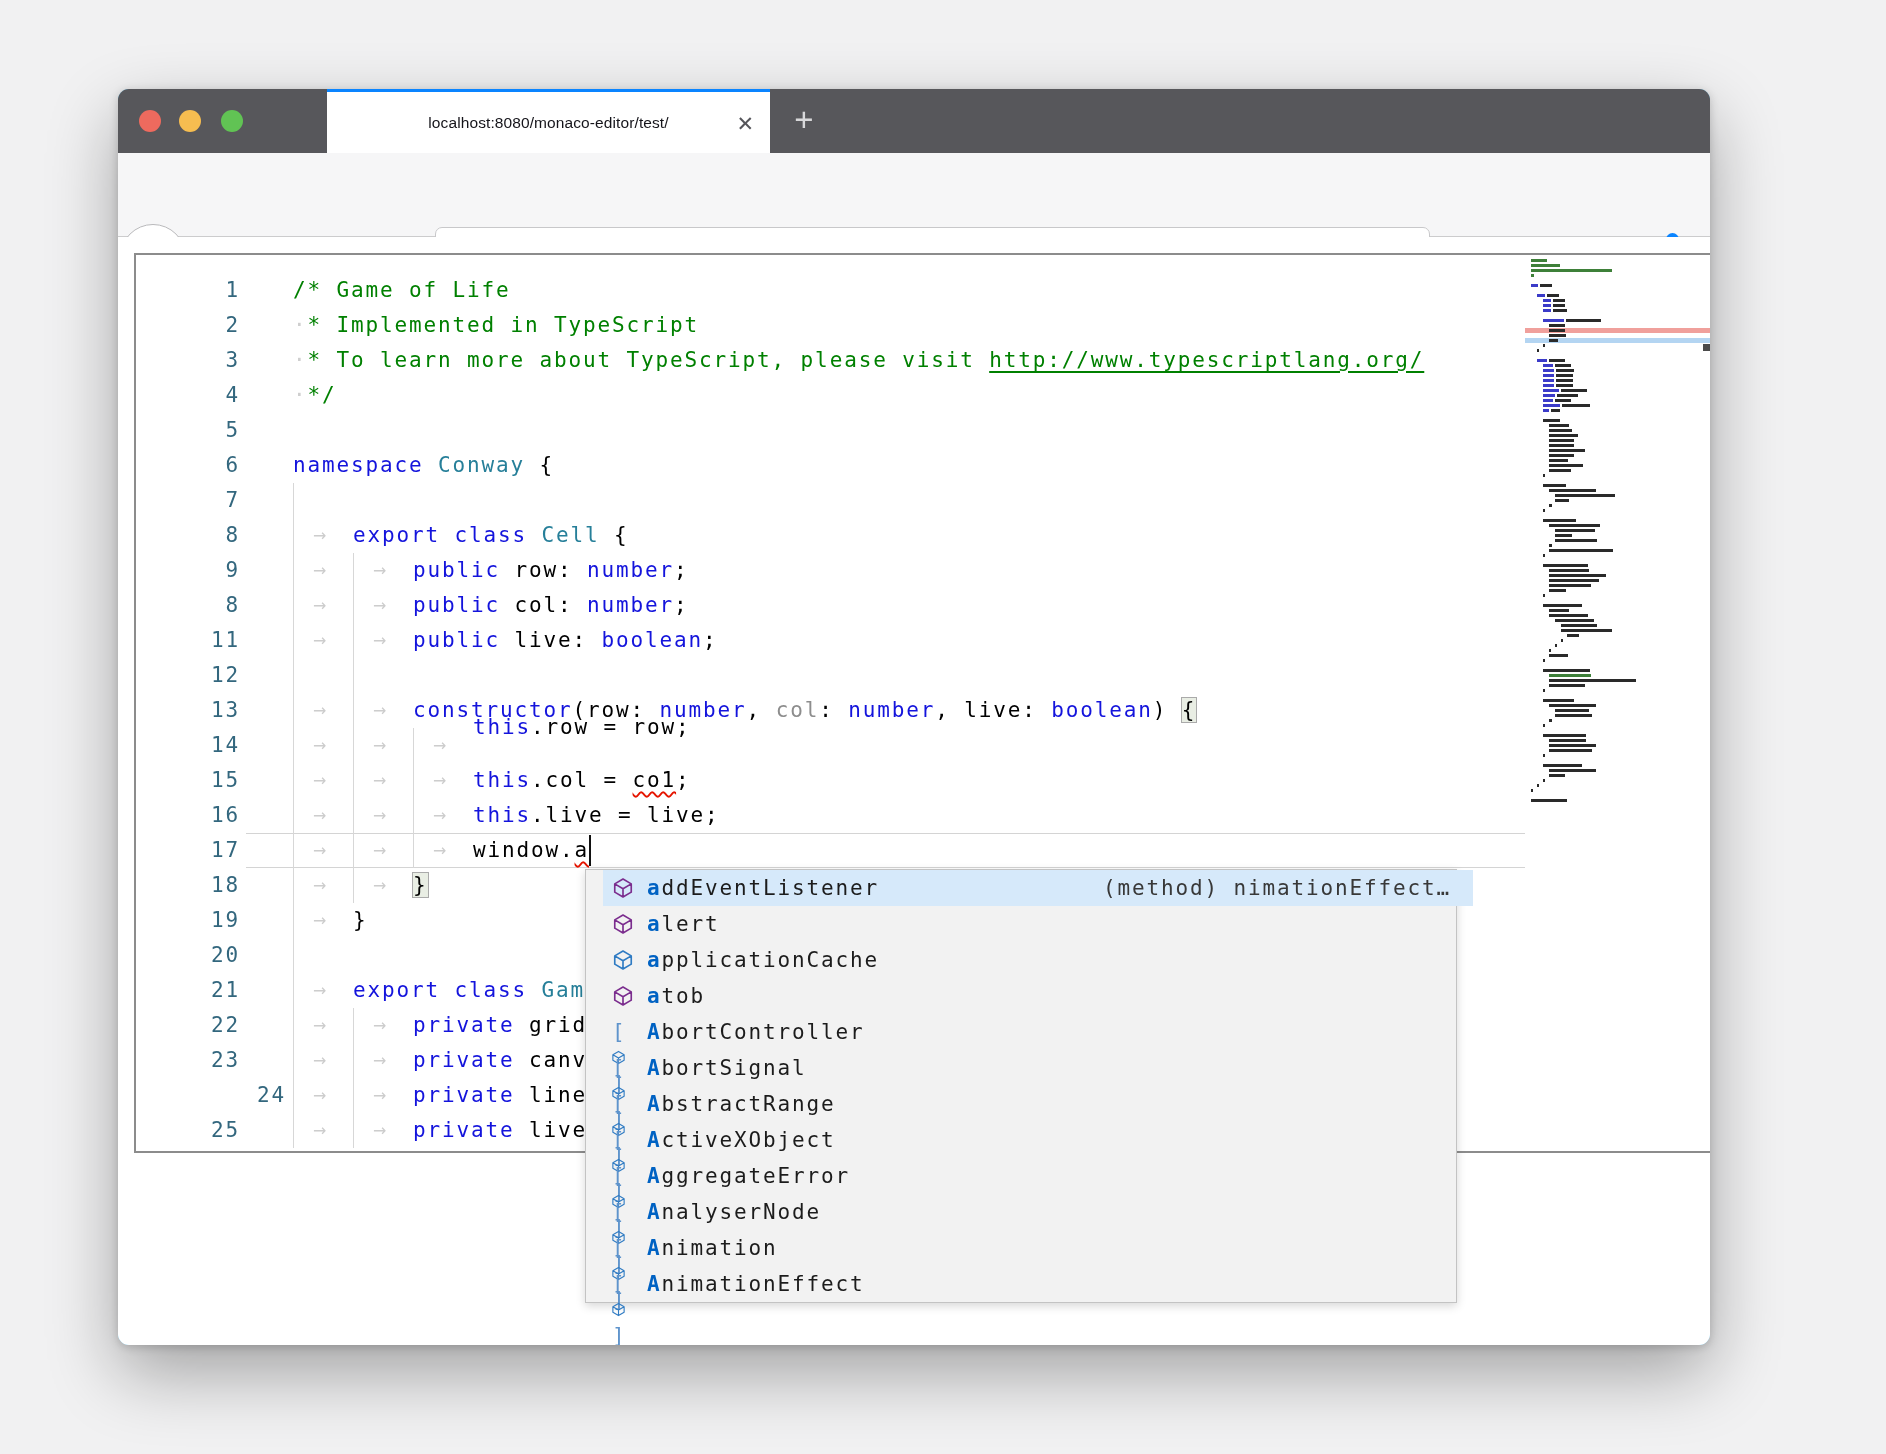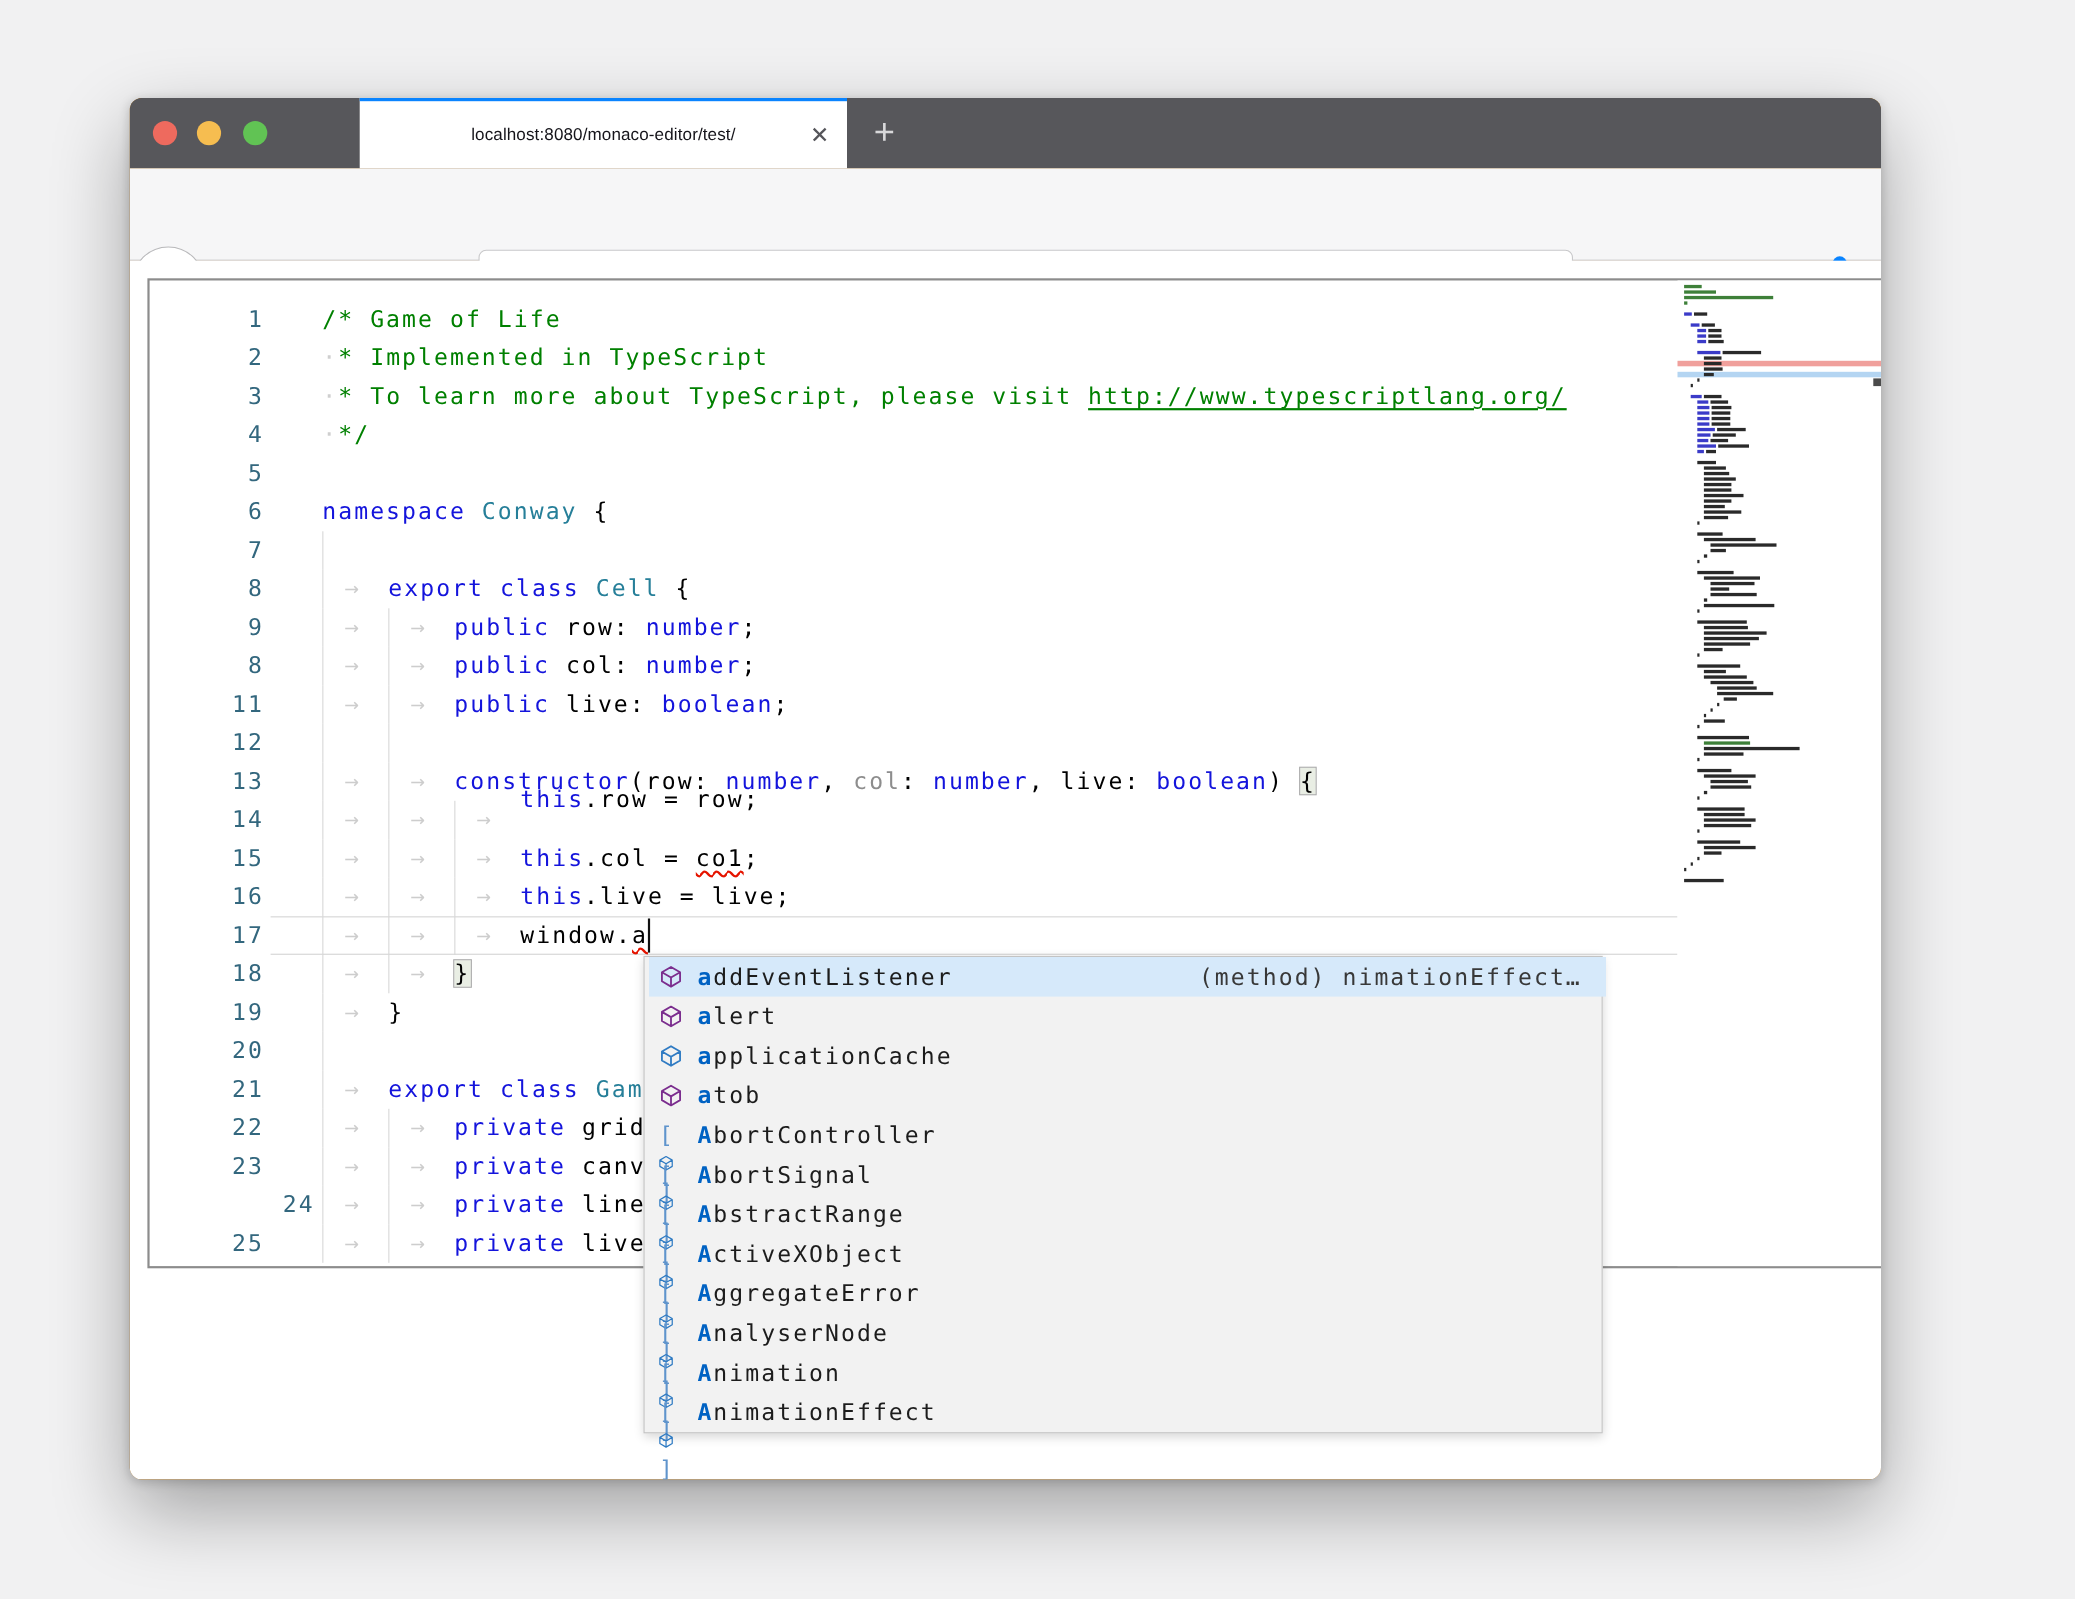--- a/index.html
+++ b/index.html
@@ -1,21 +1,21 @@
 <!DOCTYPE html>
 <html style="--accent: #0a84ff; --kw: #1414dc; --type: #267f99; --comment: #008000; --lineno: #33677e; --err: #e51400; --sel: #d6e9fa; --match: #0062c3;"><head>
 <meta charset="utf-8">
 <style>
   html,body{margin:0;padding:0;width:1886px;height:1454px;background:#f1f1f2;overflow:hidden;
     font-family:"Liberation Sans",sans-serif;}
   *{box-sizing:border-box;}
 
   
   .window{position:absolute;left:118px;top:89px;width:1592px;height:1256px;border-radius:11px;
-    background:#a16207;box-shadow:0 28px 70px rgba(0,0,0,.33),0 2px 10px rgba(0,0,0,.18);overflow:hidden;}
+    background:#7dd3fc;box-shadow:0 28px 70px rgba(0,0,0,.33),0 2px 10px rgba(0,0,0,.18);overflow:hidden;}
 
   
   .tabbar{position:absolute;left:0;top:0;width:100%;height:64px;background:#57575b;}
   .dot{position:absolute;top:21px;width:22px;height:22px;border-radius:50%;}
   .dot.r{left:21px;background:#ee6a5e;}
   .dot.y{left:61px;background:#f6bd50;}
   .dot.g{left:103px;background:#61c354;}
   .tab{position:absolute;left:209px;top:0;width:443px;height:64px;background:#fff;
     border-top:3px solid var(--accent);display:flex;align-items:center;justify-content:center;}
   .tab-title{font-size:15.5px;color:#15141a;letter-spacing:.1px;}
@@ -66,21 +66,21 @@
   .cursor{position:absolute;width:2px;height:31px;background:#111;}
   .minimap{position:absolute;left:1389px;top:0;width:208px;height:896px;background:#fff;}
   .mmrowbg{position:absolute;left:0;width:208px;height:5px;}
   .mmbar{position:absolute;height:3px;}
   .ruler-red{position:absolute;left:1580px;top:77px;width:17px;height:27px;background:#e0524d;}
   .ruler-dark{position:absolute;left:1567px;top:89px;width:38px;height:7px;background:#4b4b4b;}
 
   
   .suggest{position:absolute;left:467px;top:632px;width:872px;height:434px;background:#f2f2f2;
     border:1px solid #c3c3c3;box-shadow:0 3px 9px rgba(0,0,0,.16);}
-  .srow{position:absolute;left:4px;width:100%;height:36px;}
+  .srow{position:absolute;left:17px;width:100%;height:36px;}
   .srow.sel{background:var(--sel);}
   .sicon{position:absolute;left:9px;top:5px;width:26px;height:26px;}
   .slabel{position:absolute;left:44px;top:0;height:36px;line-height:36px;white-space:pre;color:#1c1c1c;}
   .slabel b{color:var(--match);font-weight:700;}
   .sdetail{position:absolute;right:22px;top:0;height:36px;line-height:36px;color:#383838;white-space:pre;}
   .brk{font-family:"DejaVu Sans Mono",monospace;font-size:21px;color:#5f94cc;line-height:26px;}
 </style>
 </head>
 <body>
 

